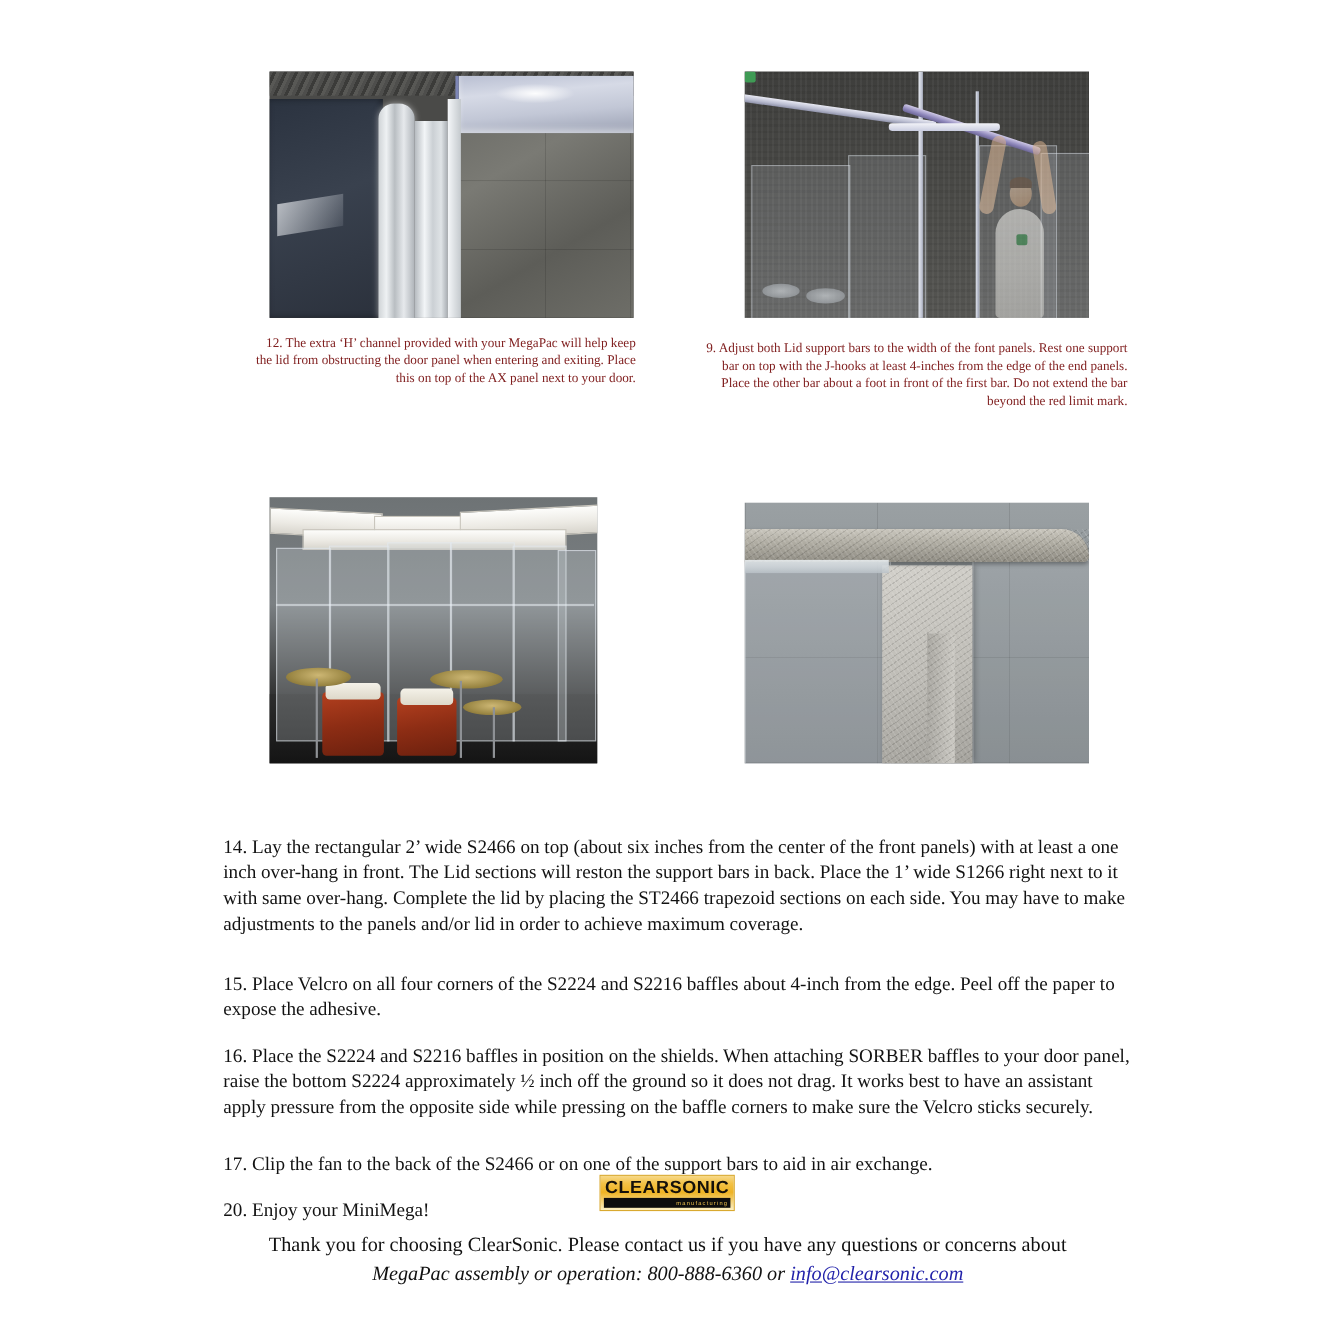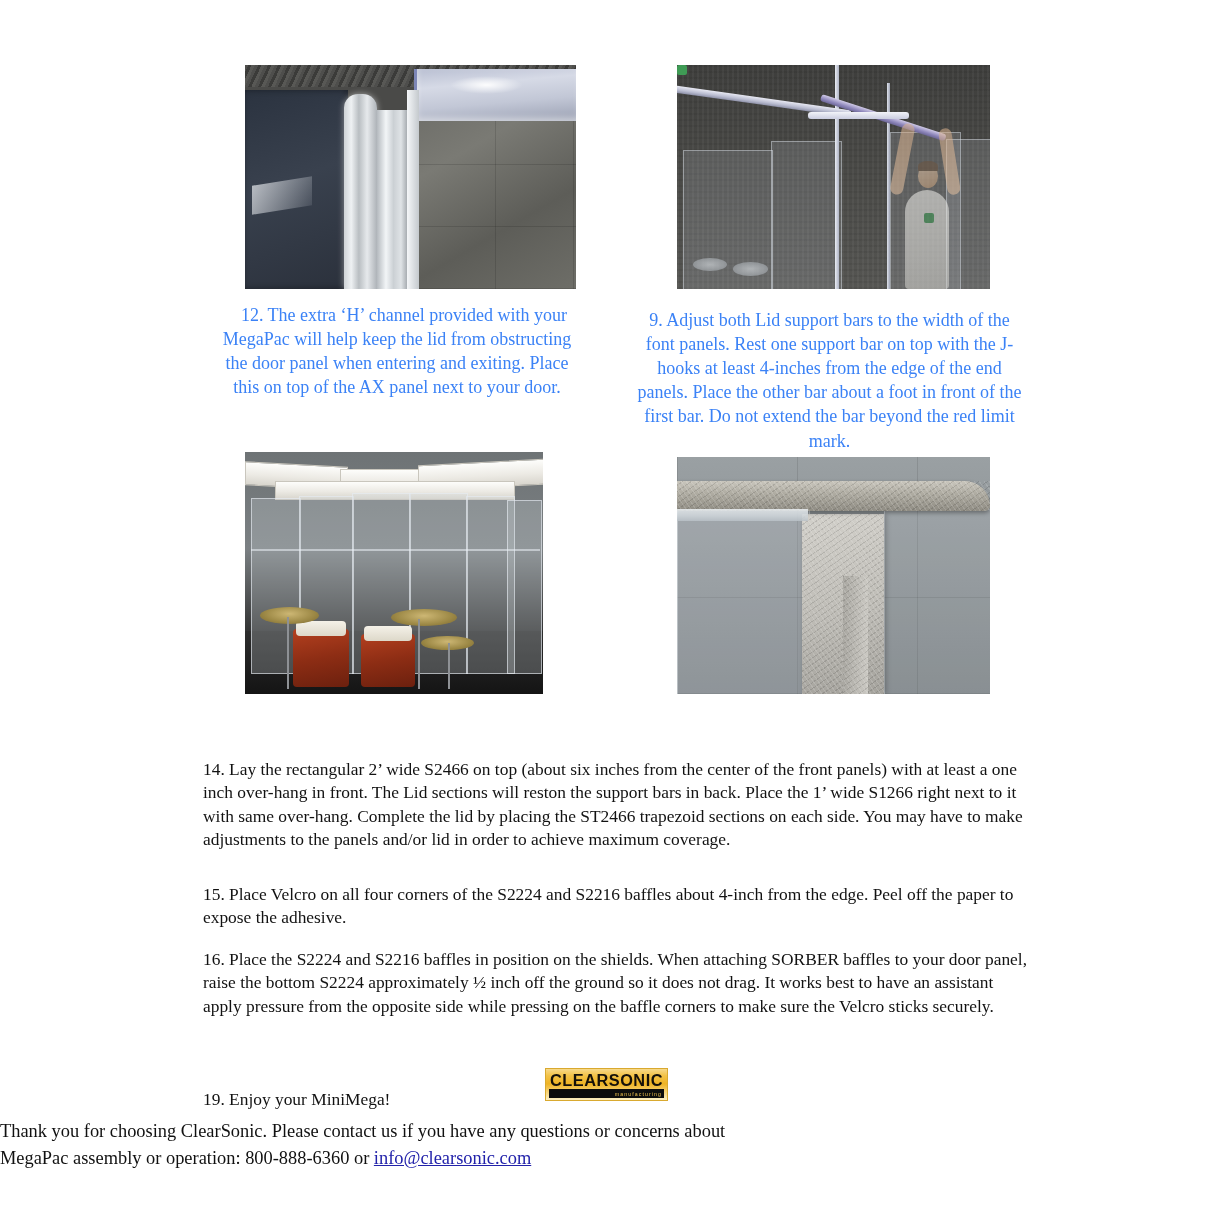--- a/index.html
+++ b/index.html
@@ -214,24 +214,24 @@
   }
   .p4-grain {
     position:absolute; inset:0; opacity:.28;
     background: repeating-linear-gradient(55deg,rgba(255,255,255,.5) 0 1px,transparent 1px 4px),
                 repeating-linear-gradient(-35deg,rgba(0,0,0,.4) 0 1px,transparent 1px 5px);
   }
 
   
   .caption {
     position: absolute;
-    font-size: 18px;
+    font-size: 12px;
     line-height: 1.34;
-    color: #3b82f6;
-    text-align: center;
+    color: #7f1d1d;
+    text-align: right;
   }
   .caption.indent { text-indent: 14px; }
 
   .body-para {
     position: absolute;
     font-size: 17.4px;
     line-height: 1.345;
     color: #121212;
     text-align: left;
     margin-top: 45px;
@@ -269,25 +269,26 @@
     font-family:"Liberation Sans", sans-serif;
     font-size:5.2px;
     letter-spacing:1.1px;
     color:#f0c34f;
   }
 
   
   .footer {
     position:absolute;
     left:0; top:1118px; width:1214px;
+    text-align:center;
     font-size:18.4px;
     line-height:1.45;
     color:#111;
   }
-  .footer .line2 { display:block; }
+  .footer .line2 { display:block;font-style:italic; }
   .email { color:#2222aa; }
 </style>
 </head>
 <body>
 
 <div class="page">
 
   <div class="photo p1-bg" style="left:245px; top:65px; width:331px; height:224px;">
     <div class="inner">
       <div class="p1-topband"></div>
@@ -406,22 +407,23 @@
       <div style="position:absolute;left:0;top:22%;width:42%;height:5%;background:linear-gradient(180deg,#eef3f6,#b9c1c7);opacity:.85;"></div>
     </div>
   </div>
 
   <div class="body-para" style="left:203px; top:713px; width:828px;">14. Lay the rectangular 2’ wide S2466 on top (about six inches from the center of the front panels) with at least a one inch over-hang in front.  The Lid sections will reston the support bars in back. Place the 1’ wide S1266 right next to it with same over-hang. Complete the lid by placing the ST2466 trapezoid sections on each side. You may have to make adjustments to the panels and/or lid in order to achieve maximum coverage.</div>
 
   <div class="body-para" style="left:203px; top:838px; width:828px;">15. Place Velcro on all four corners of the S2224 and S2216 baffles about 4-inch from the edge. Peel off the paper to expose the adhesive.</div>
 
   <div class="body-para" style="left:203px; top:903px; width:828px;">16. Place the S2224 and S2216 baffles in position on the shields. When attaching SORBER baffles to your door panel, raise the bottom S2224 approximately ½ inch off the ground so it does not drag.  It works best to have an assistant apply pressure from the opposite side while pressing on the baffle corners to make sure the Velcro sticks securely.</div>
 
-
-  <div class="body-para" style="left:203px; top:1043px; width:828px;">19. Enjoy your MiniMega!</div>
+  <div class="body-para" style="left:203px; top:1002px; width:828px;">17. Clip the fan to the back of the S2466 or on one of the support bars to aid in air exchange.</div>
+
+  <div class="body-para" style="left:203px; top:1043px; width:828px;">20. Enjoy your MiniMega!</div>
 
   <div class="logo">
     <div class="logo-word">CLEARSONIC</div>
     <div class="logo-bar"></div>
     <div class="logo-sub">manufacturing</div>
   </div>
 
   <div class="footer">
     <span>Thank you for choosing ClearSonic. Please contact us if you have any questions or concerns about</span>
     <span class="line2">

